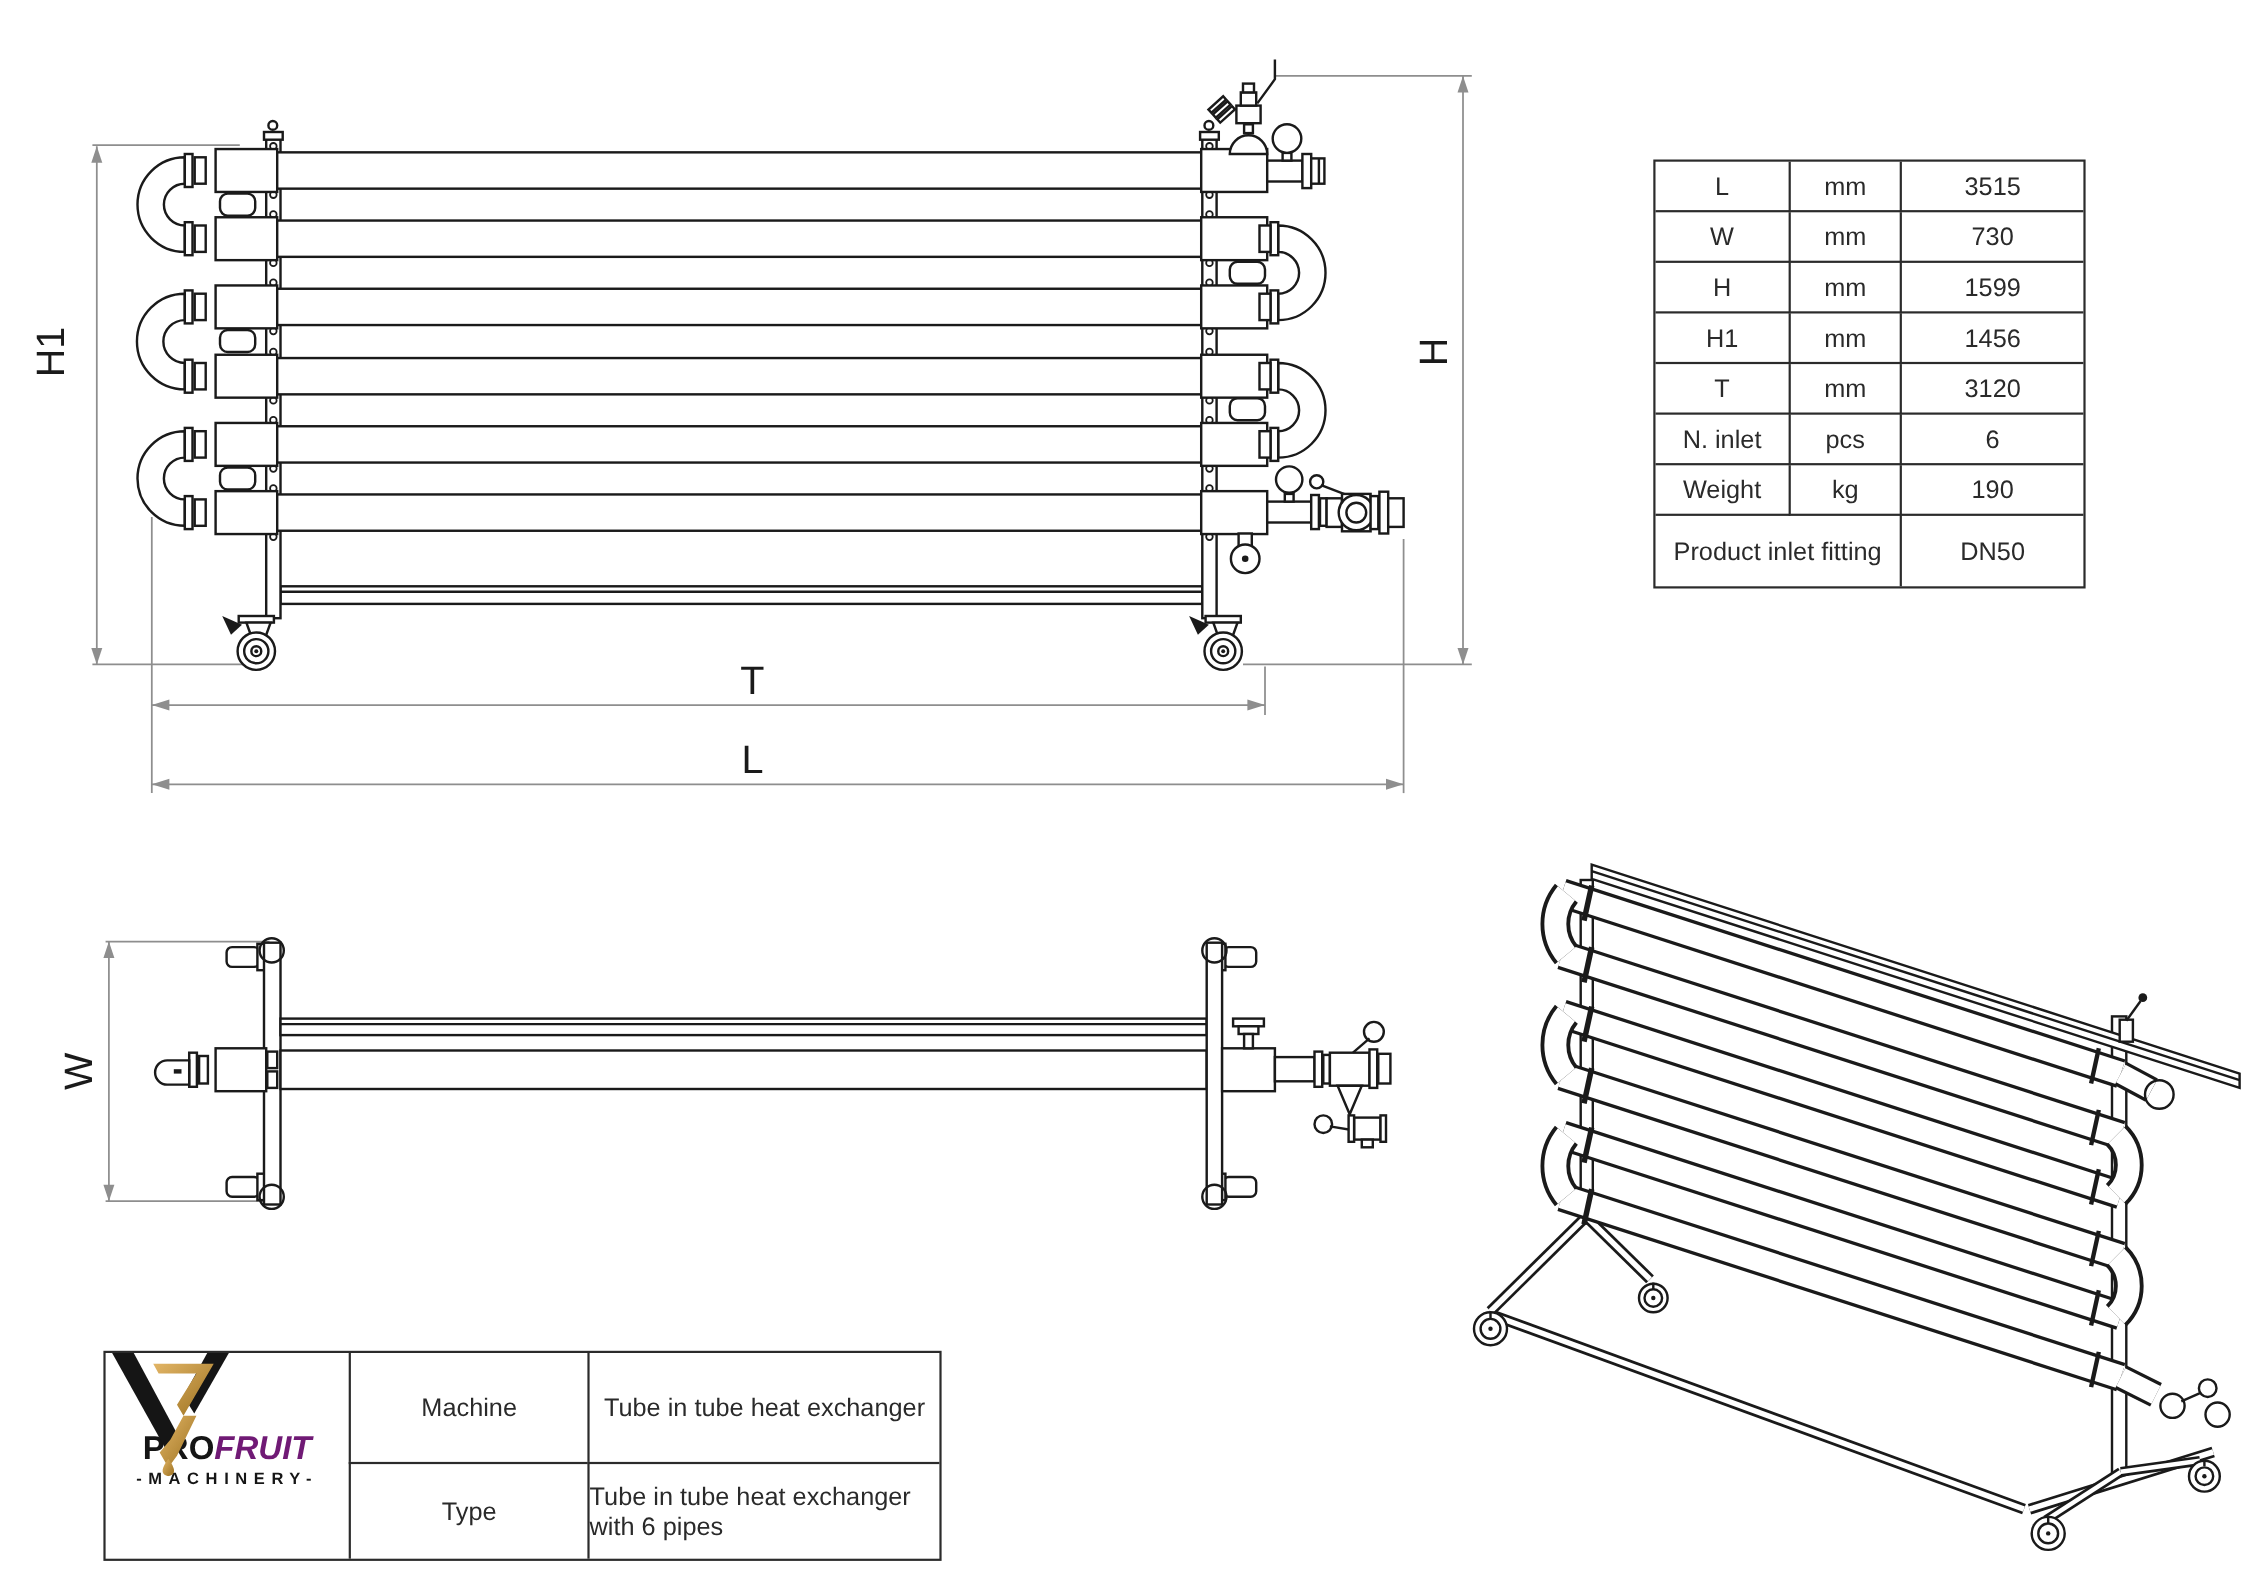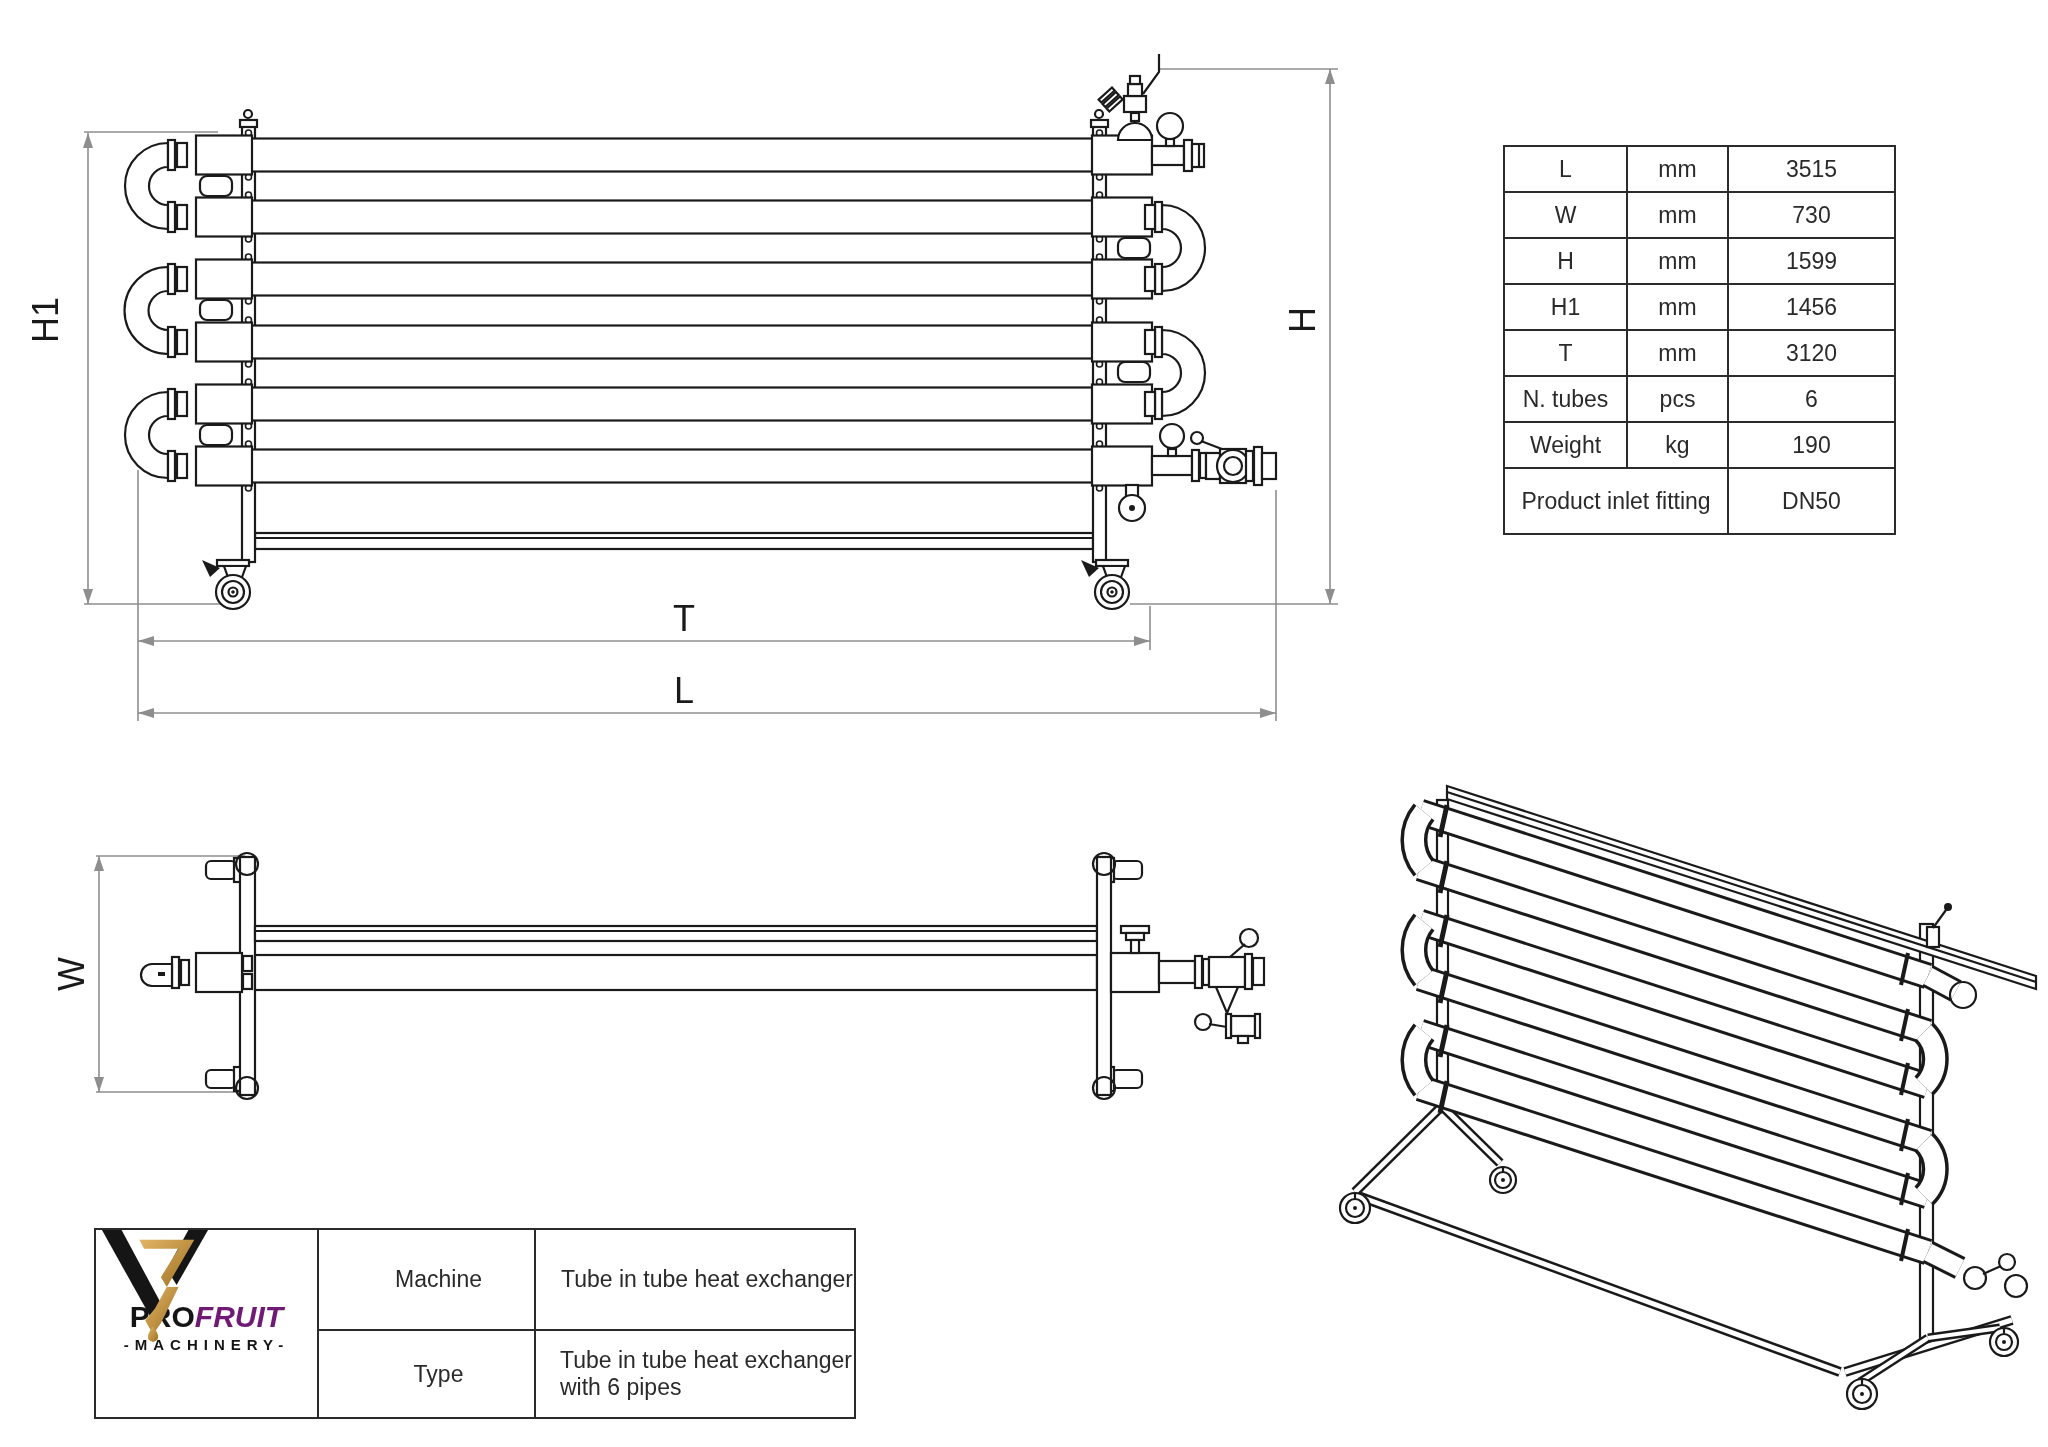--- a/index.html
+++ b/index.html
@@ -26,21 +26,21 @@
   .spec-table .cell.last-col{border-right:none;}
   .spec-table .cell.last-row{border-bottom:none;}
   .spec-table .cell.merged{grid-column:1 / 3;}
 
   
   .info-table{position:absolute;left:94px;top:1228px;display:grid;
     grid-template-columns:221px 217px 320px;grid-template-rows:99px 88px;
     border:2px solid #2b2b2b;background:#fff;}
   .info-table .icell{display:flex;align-items:center;justify-content:center;font-size:23px;color:#2a2a2a;}
   .info-table .logo-cell{grid-row:1 / 3;flex-direction:column;padding-top:4px;}
-  .info-table .bl{border-left:2px solid #2b2b2b;padding-left:24px;}
+  .info-table .bl{border-left:2px solid #2b2b2b;}
   .info-table .bt{border-top:2px solid #2b2b2b;}
 
   
   .wordmark{font-size:30px;font-weight:800;letter-spacing:0px;line-height:1;margin-top:3px;}
   .wordmark .pro{color:#151515;}
   .wordmark .fruit{color:#701a75;font-style:italic;}
   .tagline{font-size:15px;font-weight:700;letter-spacing:6px;color:#151515;margin-top:4px;}
 </style>
 </head>
 <body>
@@ -434,21 +434,21 @@
   <div class="cell last-col">1599</div>
 
   <div class="cell">H1</div>
   <div class="cell">mm</div>
   <div class="cell last-col">1456</div>
 
   <div class="cell">T</div>
   <div class="cell">mm</div>
   <div class="cell last-col">3120</div>
 
-  <div class="cell">N. tubes</div>
+  <div class="cell">N. inlet</div>
   <div class="cell">pcs</div>
   <div class="cell last-col">6</div>
 
   <div class="cell">Weight</div>
   <div class="cell">kg</div>
   <div class="cell last-col">190</div>
 
   <div class="cell merged last-row">Product inlet fitting</div>
   <div class="cell last-col last-row">DN50</div>
 </div>

